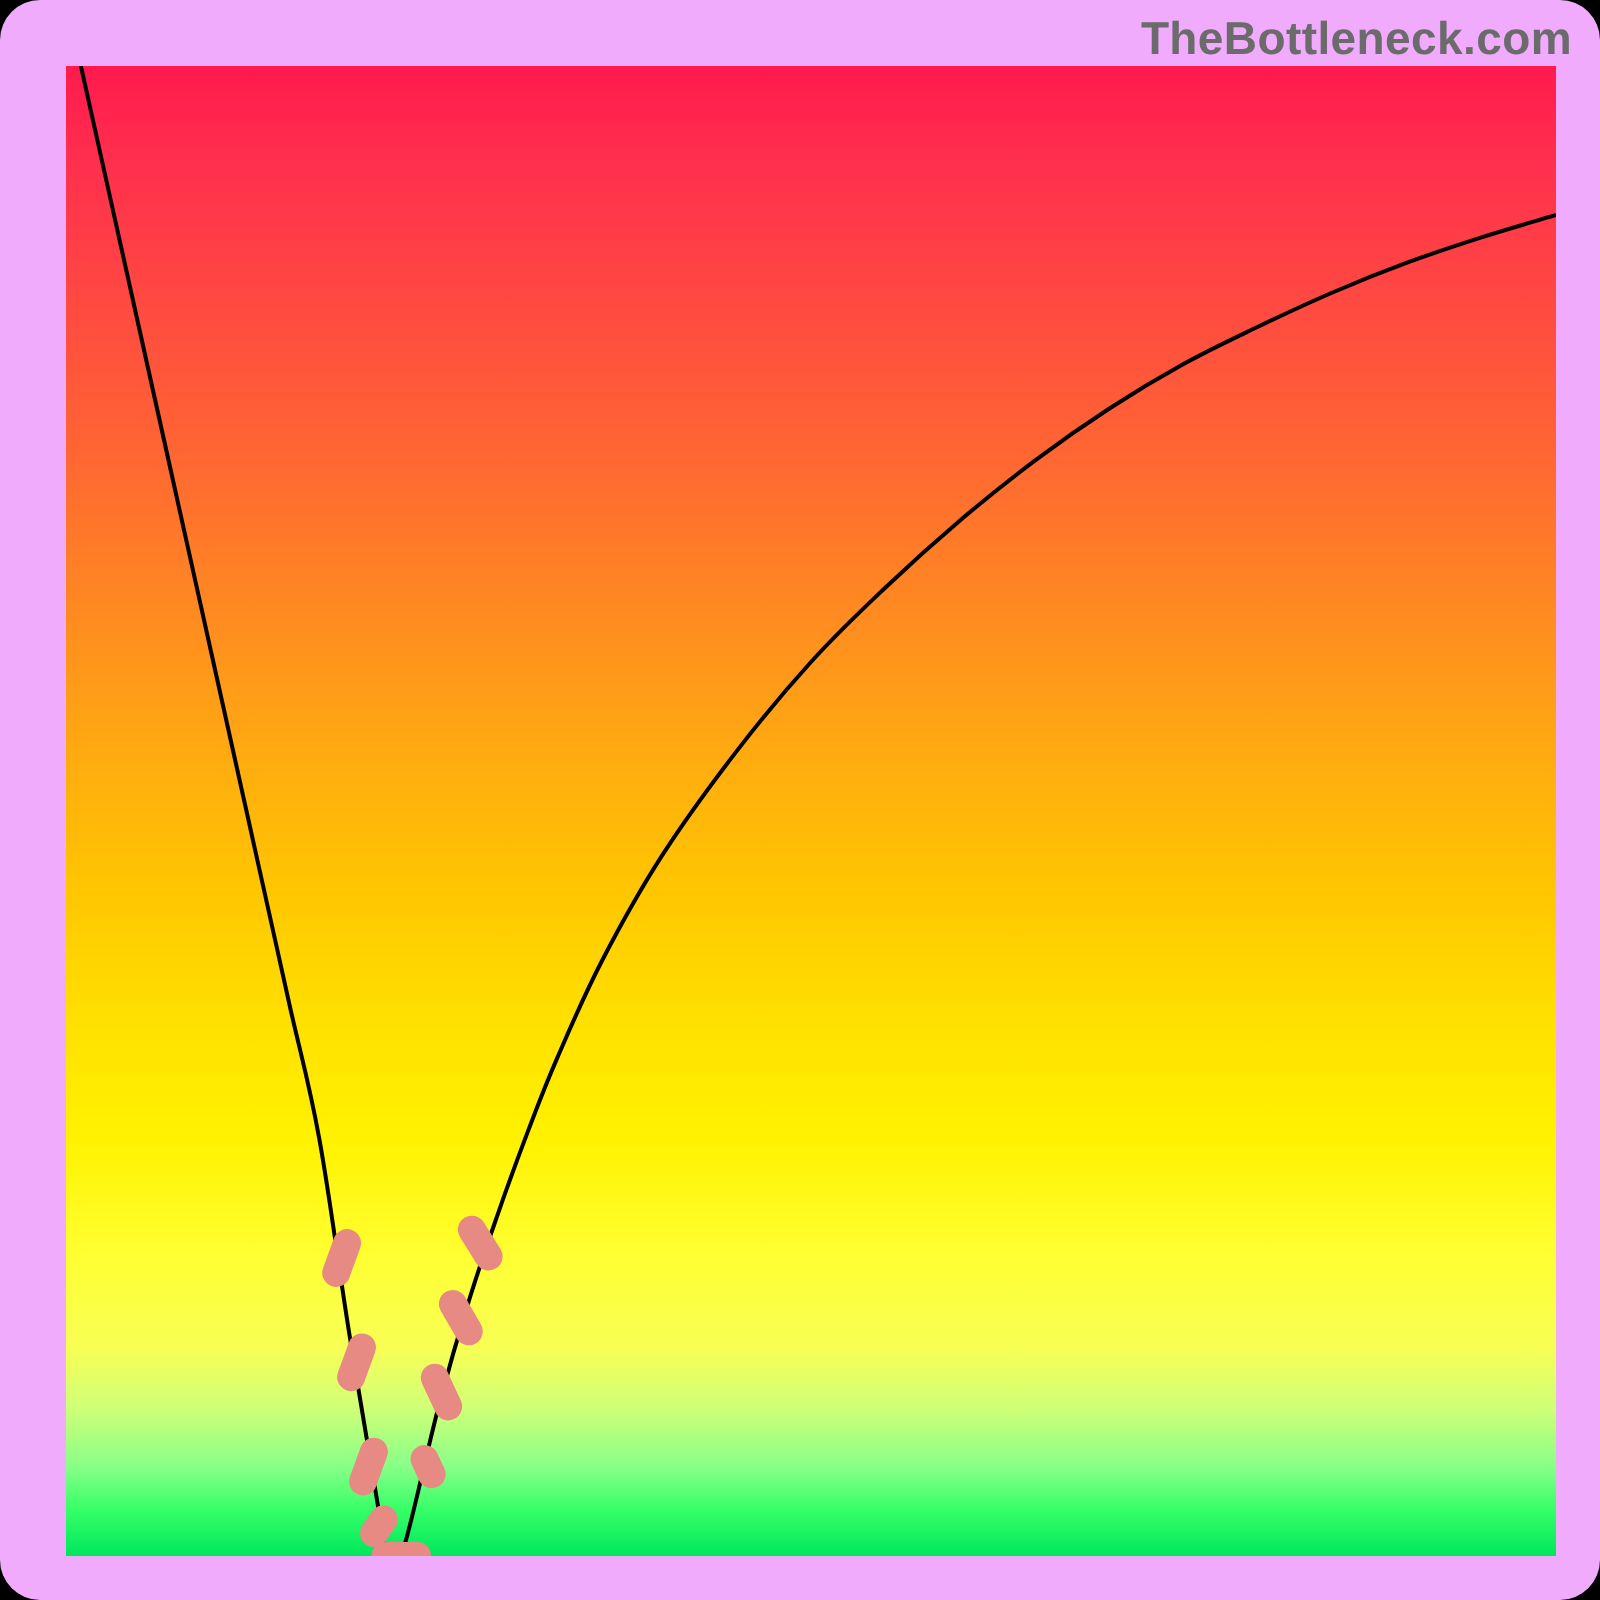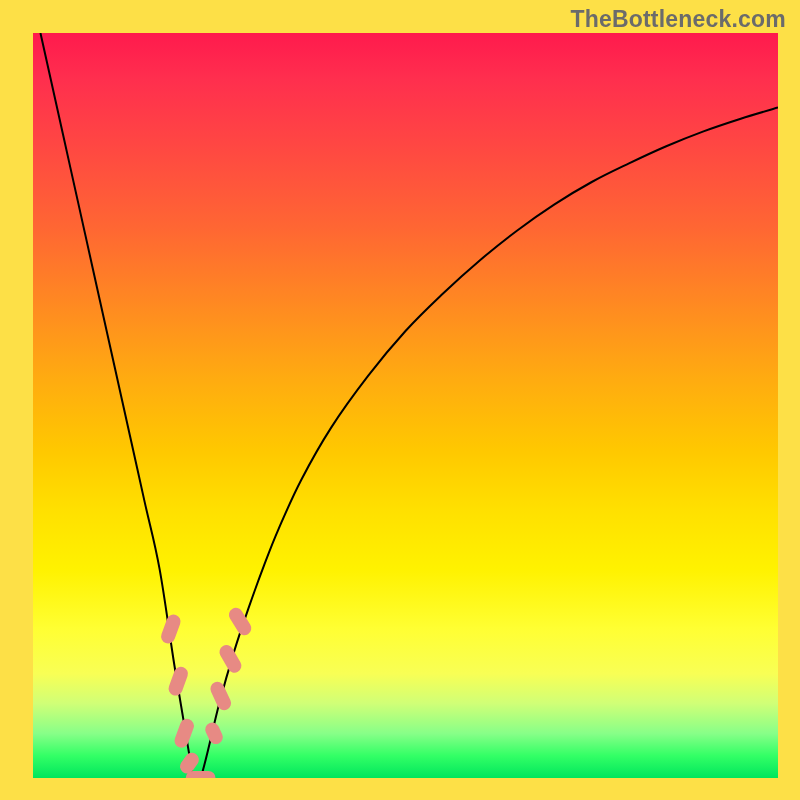--- a/index.html
+++ b/index.html
@@ -7,21 +7,22 @@
     padding: 0;
     width: 800px;
     height: 800px;
     background: #000000;
     overflow: hidden;
   }
   #container {
     position: relative;
     width: 800px;
     height: 800px;
-    background: #fde047;
+    background: #f0abfc;
+    border-radius: 20px;
   }
   #plot-area {
     position: absolute;
     left: 33px;
     top: 33px;
     width: 745px;
     height: 745px;
     background: linear-gradient(to bottom,
       #ff1a4d 0%,
       #ff2e4e 6%,

